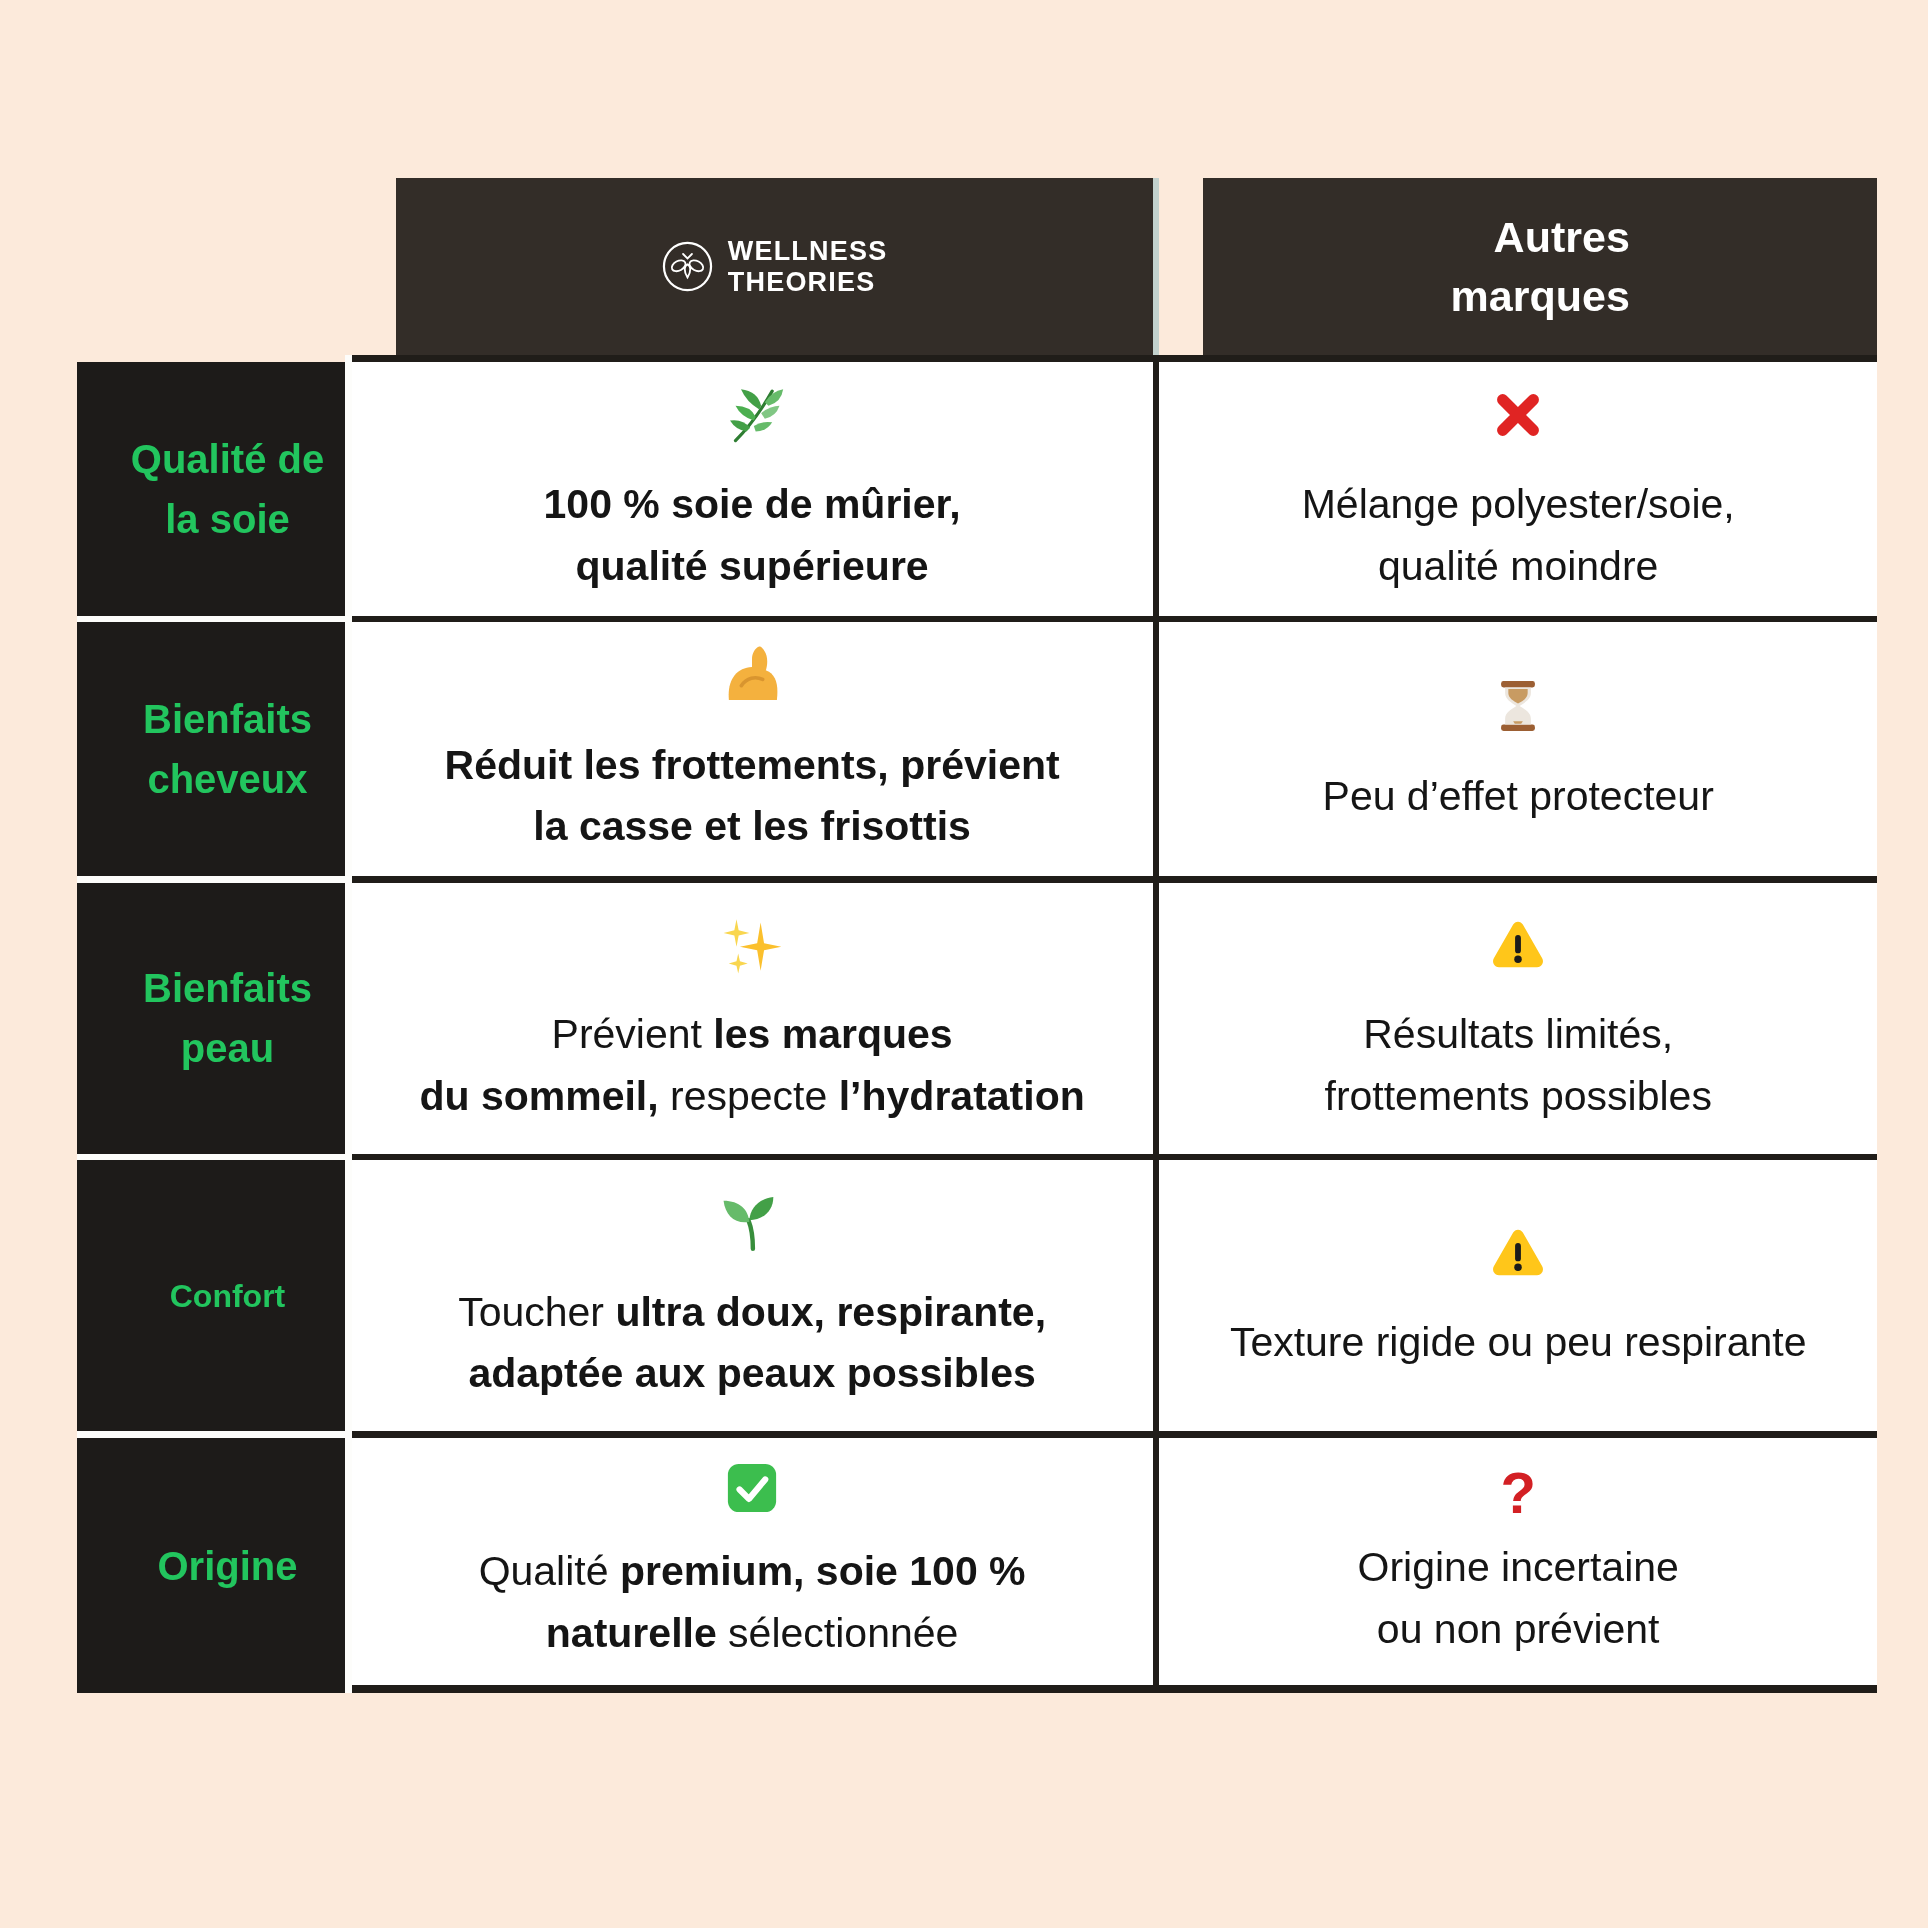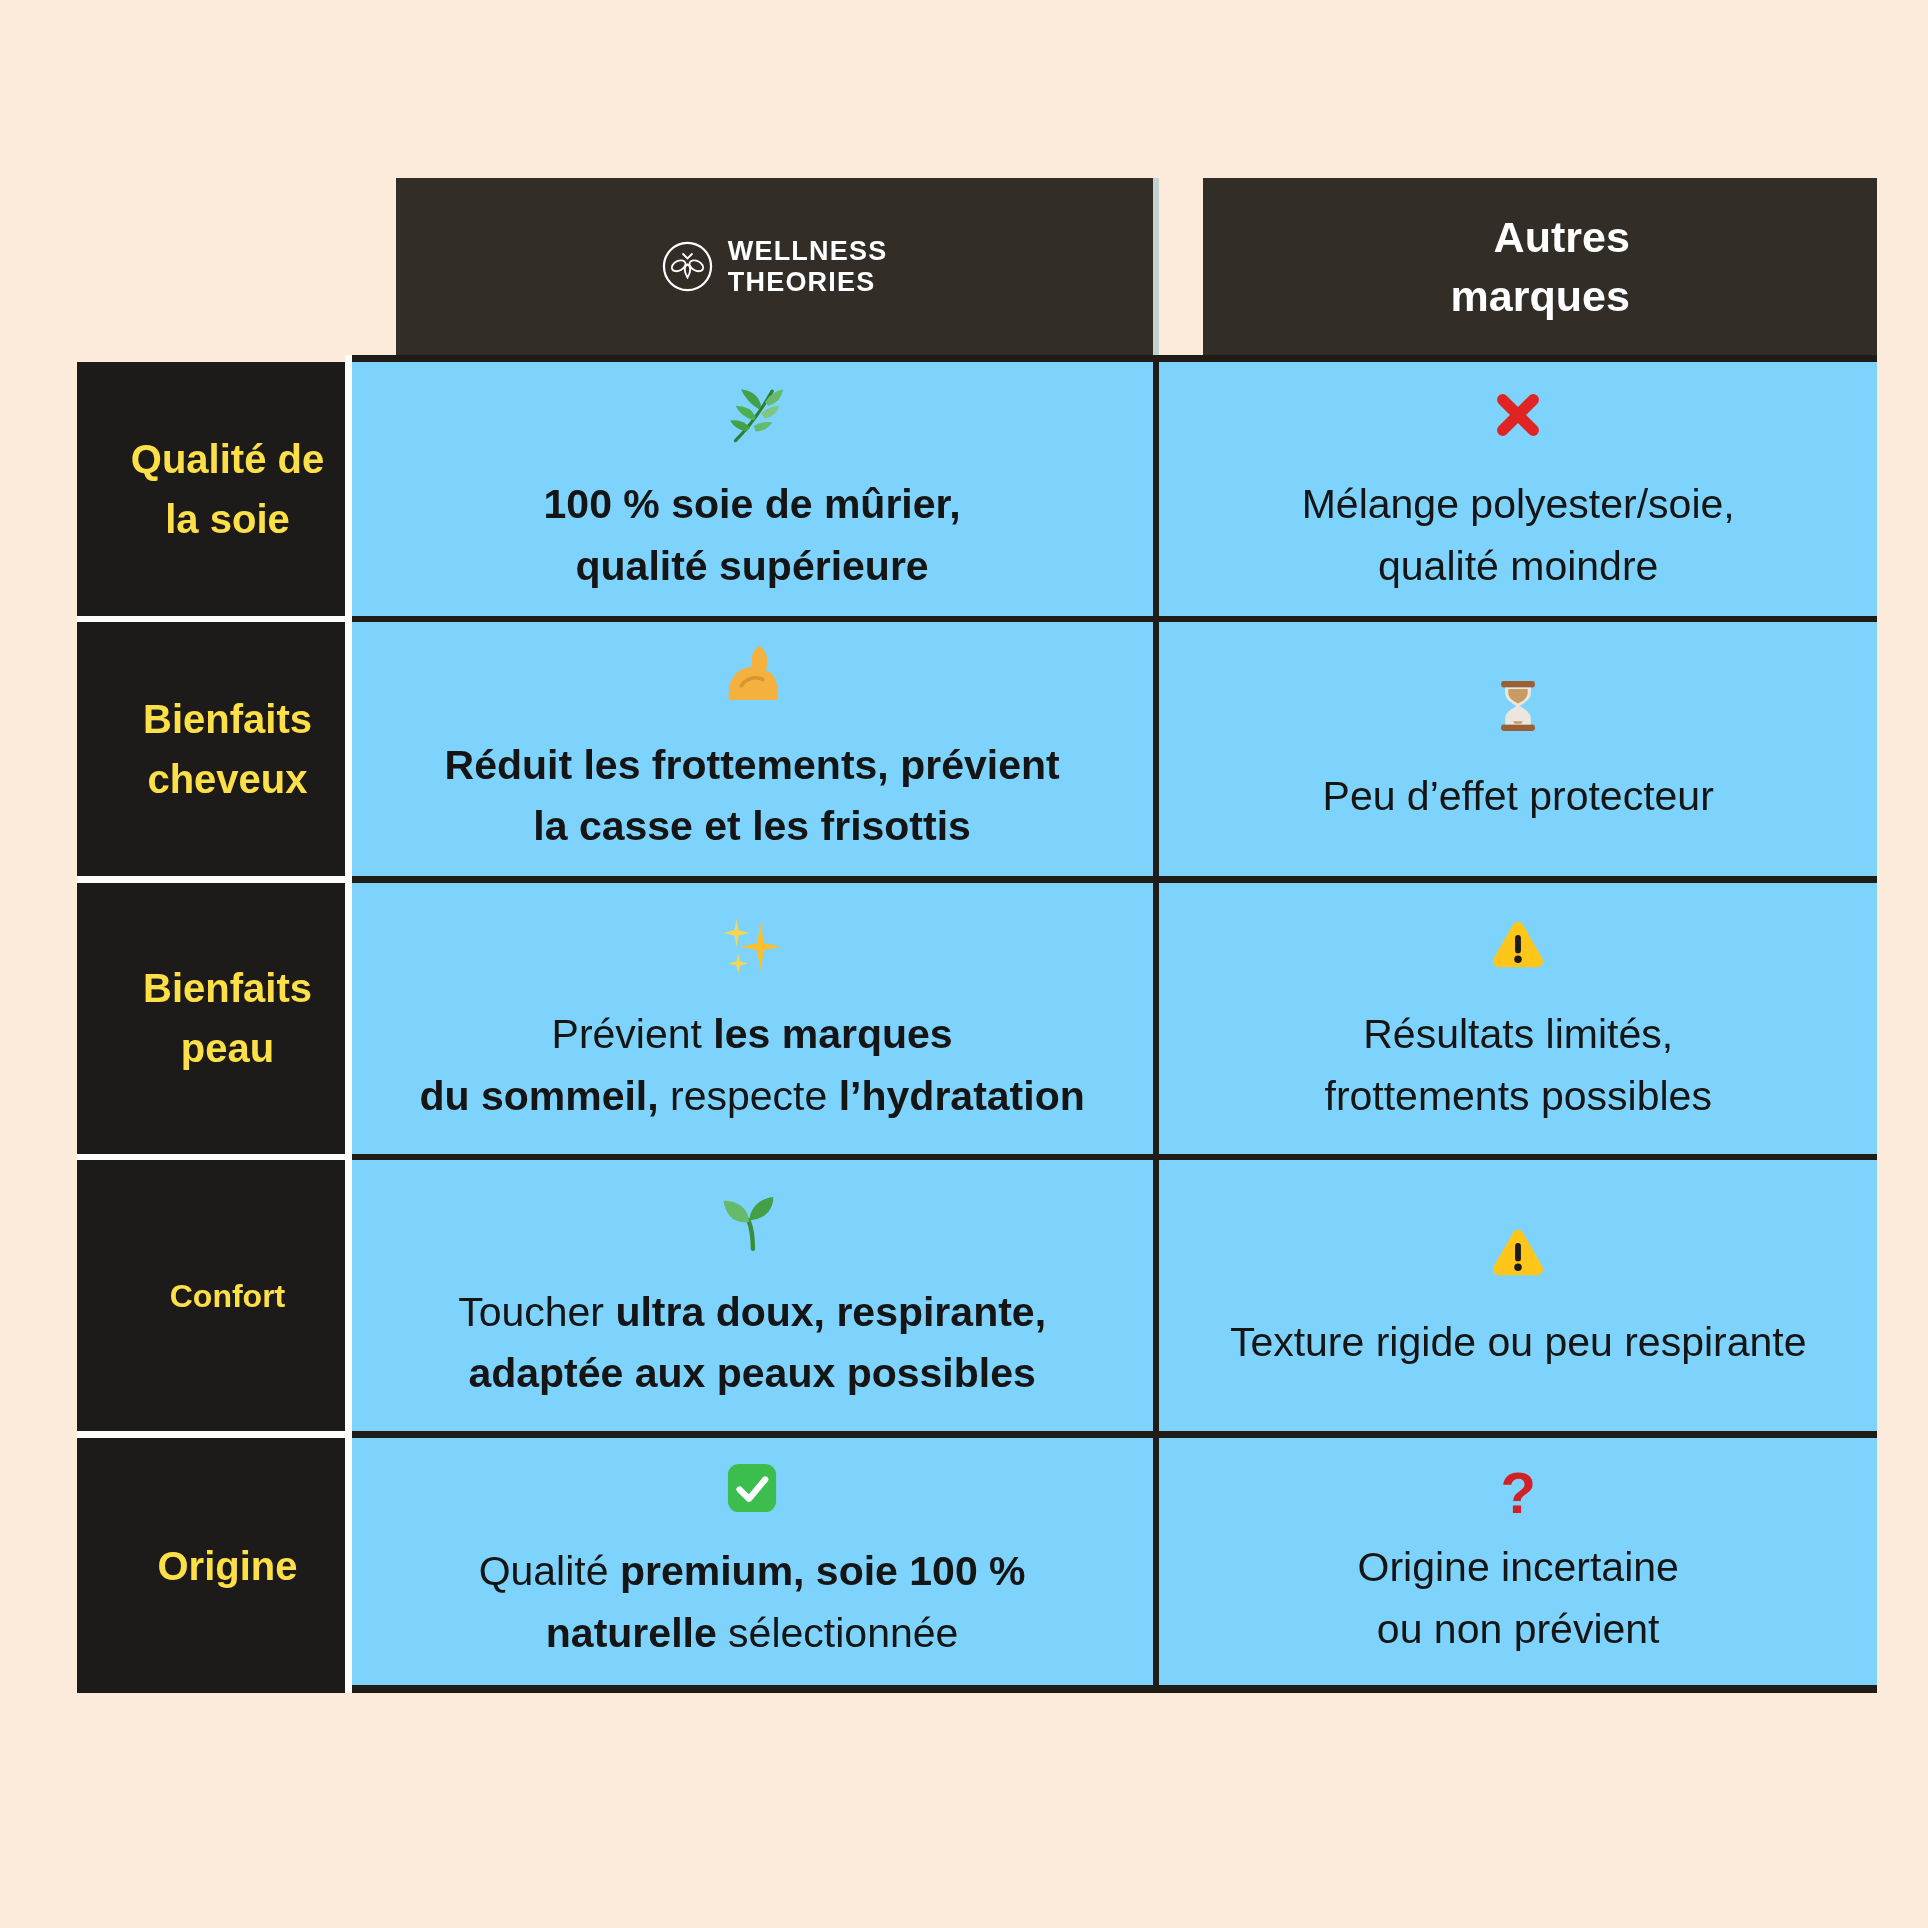--- a/index.html
+++ b/index.html
@@ -24,29 +24,29 @@
   .r11{grid-row:11}.r12{grid-row:12}
   
   .hcell{grid-row:1;background:#332D28;display:flex;align-items:center;justify-content:center;margin-left:44px;}
   .hc3{grid-column:3}.hc5{grid-column:5}
   .hdiv{grid-row:1;grid-column:4;background:#C3D2CE;}
   .logo{display:flex;align-items:center;gap:14px;color:#FFFFFF;}
   .logo-name{font-weight:700;font-size:27px;letter-spacing:1.2px;line-height:1.12;text-align:left;white-space:pre-line;}
   .hother{color:#FFFFFF;font-weight:700;font-size:43px;line-height:1.35;text-align:right;white-space:pre-line;}
   
   .lab{
-    grid-column:1;background:#1D1B19;color:#fde047;
+    grid-column:1;background:#1D1B19;color:#22c55e;
     display:flex;align-items:center;justify-content:center;
     text-align:center;font-weight:700;font-size:40px;line-height:1.5;white-space:pre-line;padding-left:33px;
   }
   .lab-sm{font-size:32px;}
   .lab-last{grid-row:11 / span 2;}
   
   .cc{
-    background:#7dd3fc;display:flex;flex-direction:column;
+    background:#ffffff;display:flex;flex-direction:column;
     align-items:center;justify-content:center;gap:24.5px;
     text-align:center;padding:0 22.6px;
   }
   .c3{grid-column:3}.c5{grid-column:5}
   .txt{font-size:41px;line-height:1.5;color:#151515;}
   .txt b{font-weight:700;}
   .icon{height:70px;display:flex;align-items:center;justify-content:center;}
   .qmark{font-size:58px;line-height:1;font-weight:700;color:#D32024;}
 </style>
 </head>

